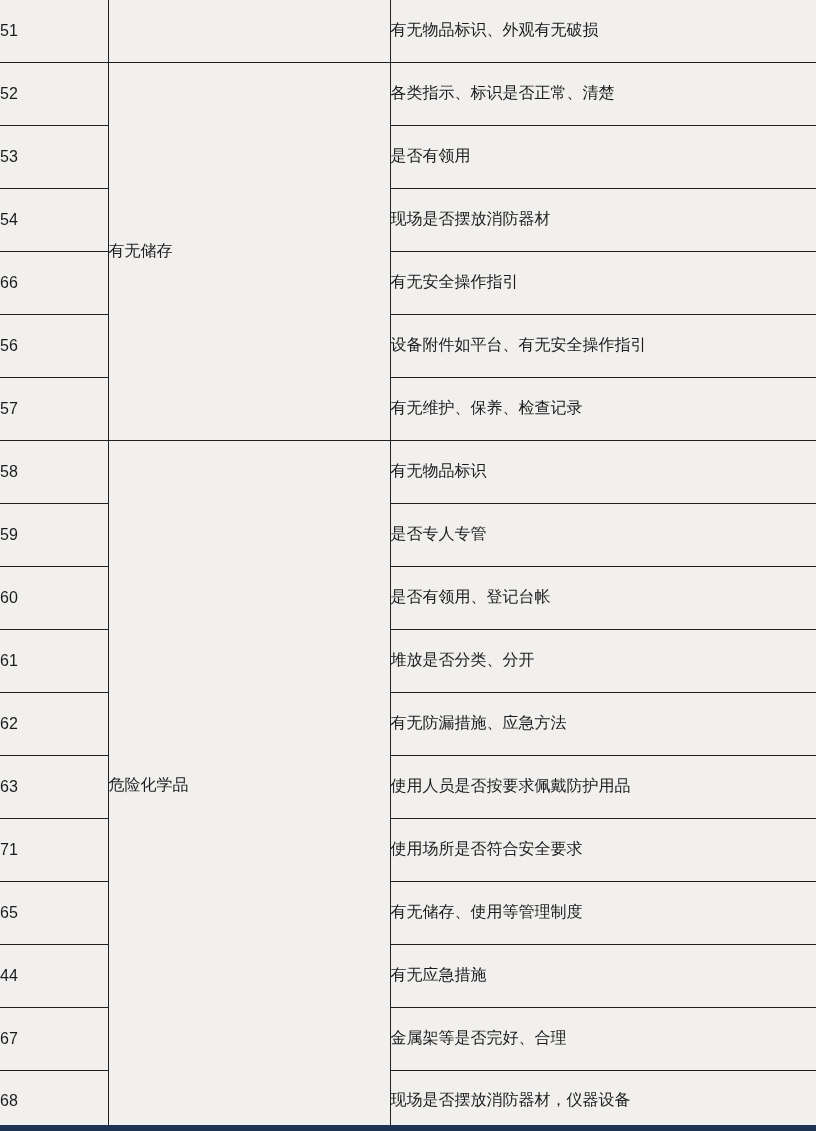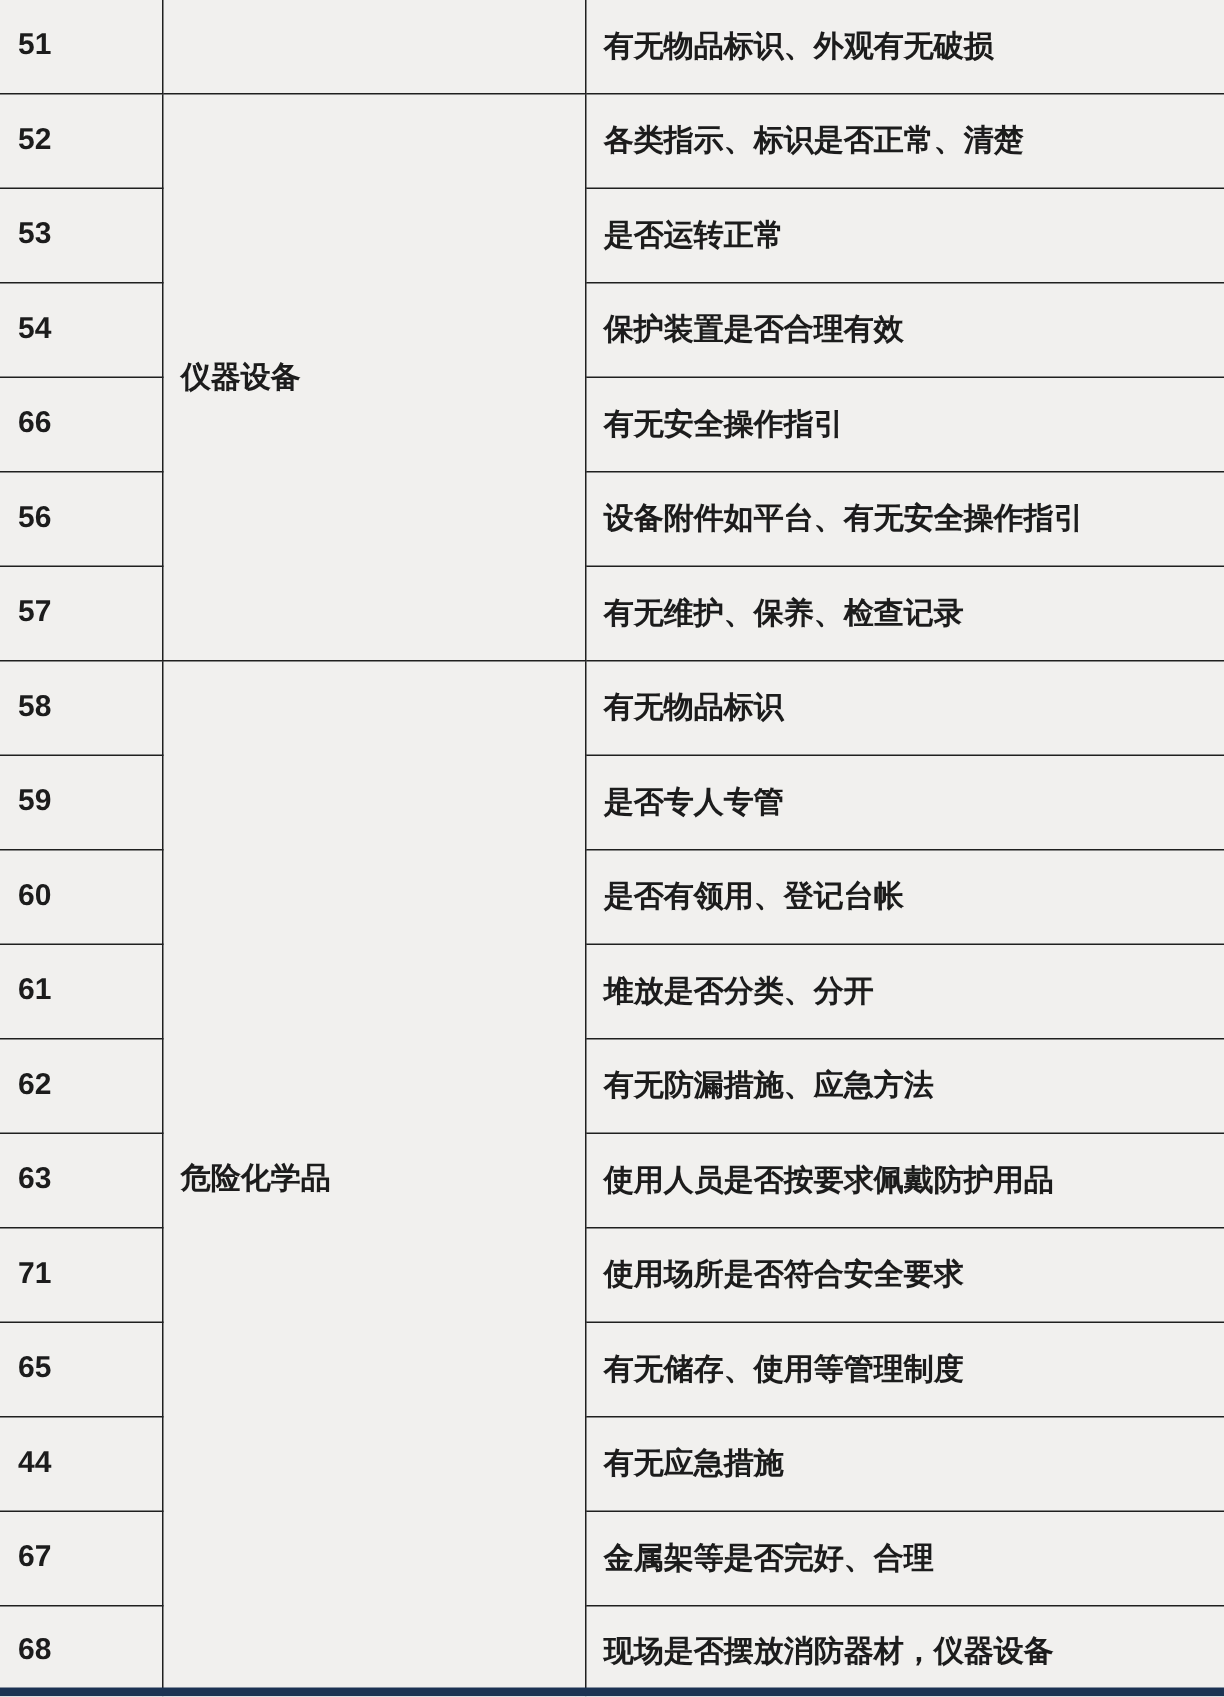--- a/index.html
+++ b/index.html
@@ -16,25 +16,25 @@
     table-layout: fixed;
     width: 816px;
     position: absolute;
     top: 0;
     left: 0;
   }
   table.grid td {
     border: 1.5px solid var(--line, #1f1f1f);
     vertical-align: middle;
     color: var(--text, #1c1c1c);
-    font-size: 20px;
-    font-weight: 700;
+    font-size: 16px;
+    font-weight: 400;
     white-space: nowrap;
     overflow: hidden;
-    padding: 12px;
+    padding: 0;
   }
   table.grid tr { height: 63px; }
   table.grid tr:first-child { height: 62px; }
   table.grid tr:last-child { height: 61px; }
   td.num  { padding-left: 17px; font-size: 26px; }
   td.cat  { padding-left: 11px; }
   td.item { padding-left: 13px; border-right: none !important; }
   table.grid tr td:first-child { border-left: none; }
   table.grid tr:first-child td { border-top: none; }
   .no-bottom { border-bottom: none !important; }
@@ -58,30 +58,30 @@
       <col style="width:426px">
     </colgroup>
     <tbody id="table-body">
         <tr>
           <td class="num">51</td>
           <td class="cat" rowspan="1"></td>
           <td class="item">有无物品标识、外观有无破损</td>
         </tr>
         <tr>
           <td class="num">52</td>
-          <td class="cat" rowspan="6">仪器设备</td>
+          <td class="cat" rowspan="6">有无储存</td>
           <td class="item">各类指示、标识是否正常、清楚</td>
         </tr>
         <tr>
           <td class="num">53</td>
-          <td class="item">是否运转正常</td>
+          <td class="item">是否有领用</td>
         </tr>
         <tr>
           <td class="num">54</td>
-          <td class="item">保护装置是否合理有效</td>
+          <td class="item">现场是否摆放消防器材</td>
         </tr>
         <tr>
           <td class="num">66</td>
           <td class="item">有无安全操作指引</td>
         </tr>
         <tr>
           <td class="num">56</td>
           <td class="item">设备附件如平台、有无安全操作指引</td>
         </tr>
         <tr>

